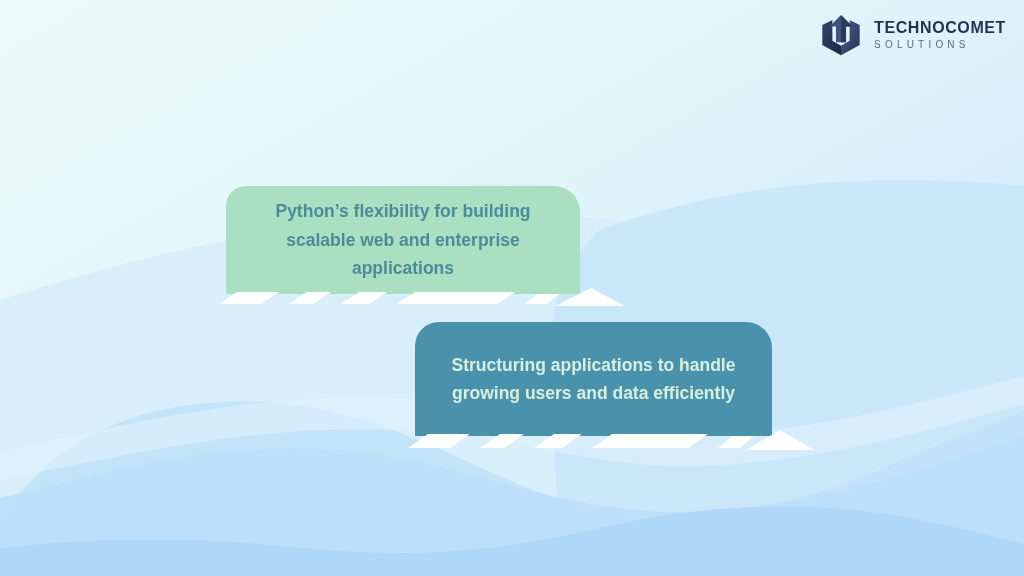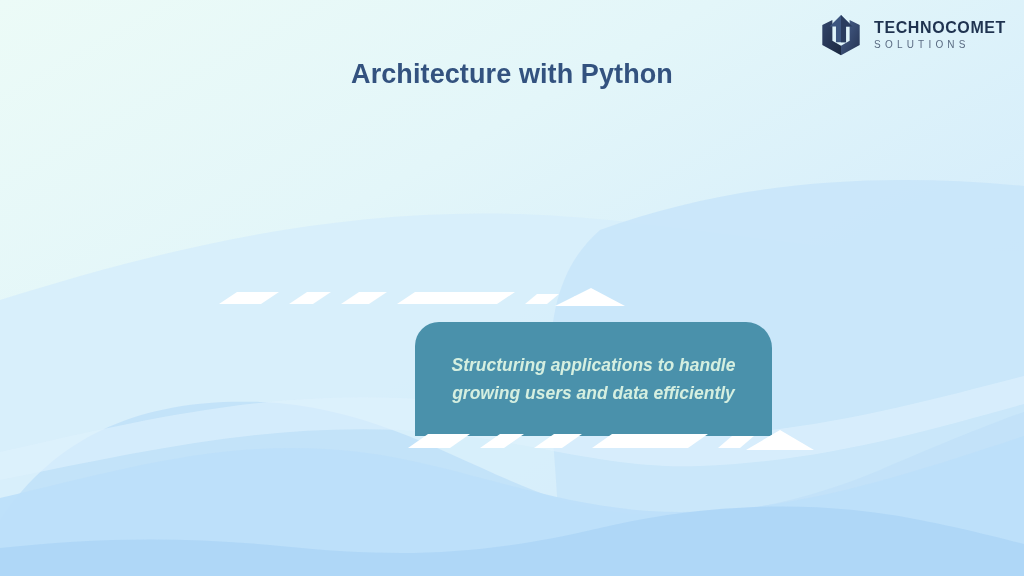--- a/index.html
+++ b/index.html
@@ -89,21 +89,20 @@
     border-radius: 20px 26px 0 0;
   }
   #card-2 {
     left: 415px;
     top: 322px;
     width: 357px;
     height: 114px;
     background: #4a91ab;
     color: #d5efe0;
     border-radius: 24px 26px 0 0;
-    font-style: italic;
   }
 
   
   .arrow { position: absolute; display: block; }
   #arrow-1 { left: 219px; top: 288px; width: 406px; height: 18px; }
   #arrow-2 { left: 408px; top: 430px; width: 406px; height: 20px; }
 </style>
 </head>
 <body>
 
@@ -153,23 +152,23 @@
       <path fill="#3d5680" d="M32,4 L48,20 L39,20 L39,42 L25,42 L25,20 L16,20 Z"></path>
       <path fill="#2a3c5e" d="M32,4 L48,20 L39,20 L39,42 L32,42 Z"></path>
     </svg>
     <div class="logo-text">
       <span class="logo-name">TECHNOCOMET</span>
       <span class="logo-sub">SOLUTIONS</span>
     </div>
   </div>
 
   <div class="title">
-    <span class="title-line">Architecture with Python</span>
   </div>
 
+  <div class="card" id="card-1">Python’s flexibility for building scalable web and enterprise applications</div>
 
   <svg class="arrow" id="arrow-1" viewBox="0 0 406 18" preserveAspectRatio="none">
     <polygon fill="#ffffff" points="0,16 18,4 60,4 42,16"></polygon>
     <polygon fill="#ffffff" points="70,16 88,4 112,4 94,16"></polygon>
     <polygon fill="#ffffff" points="122,16 140,4 168,4 150,16"></polygon>
     <polygon fill="#ffffff" points="178,16 196,4 296,4 278,16"></polygon>
     <polygon fill="#ffffff" points="306,16 318,6 340,6 328,16"></polygon>
     <polygon fill="#ffffff" points="348,16 356,8 372,8 364,16"></polygon>
     <polygon fill="#ffffff" points="336,18 406,18 372,0"></polygon>
   </svg>

